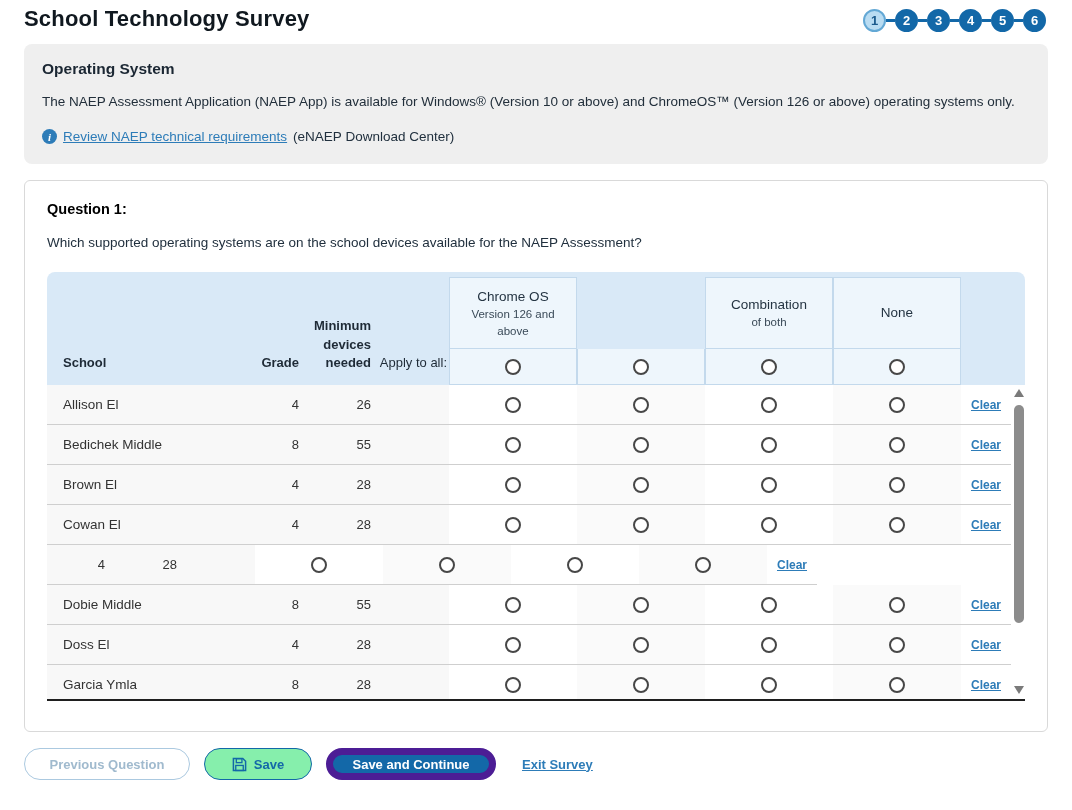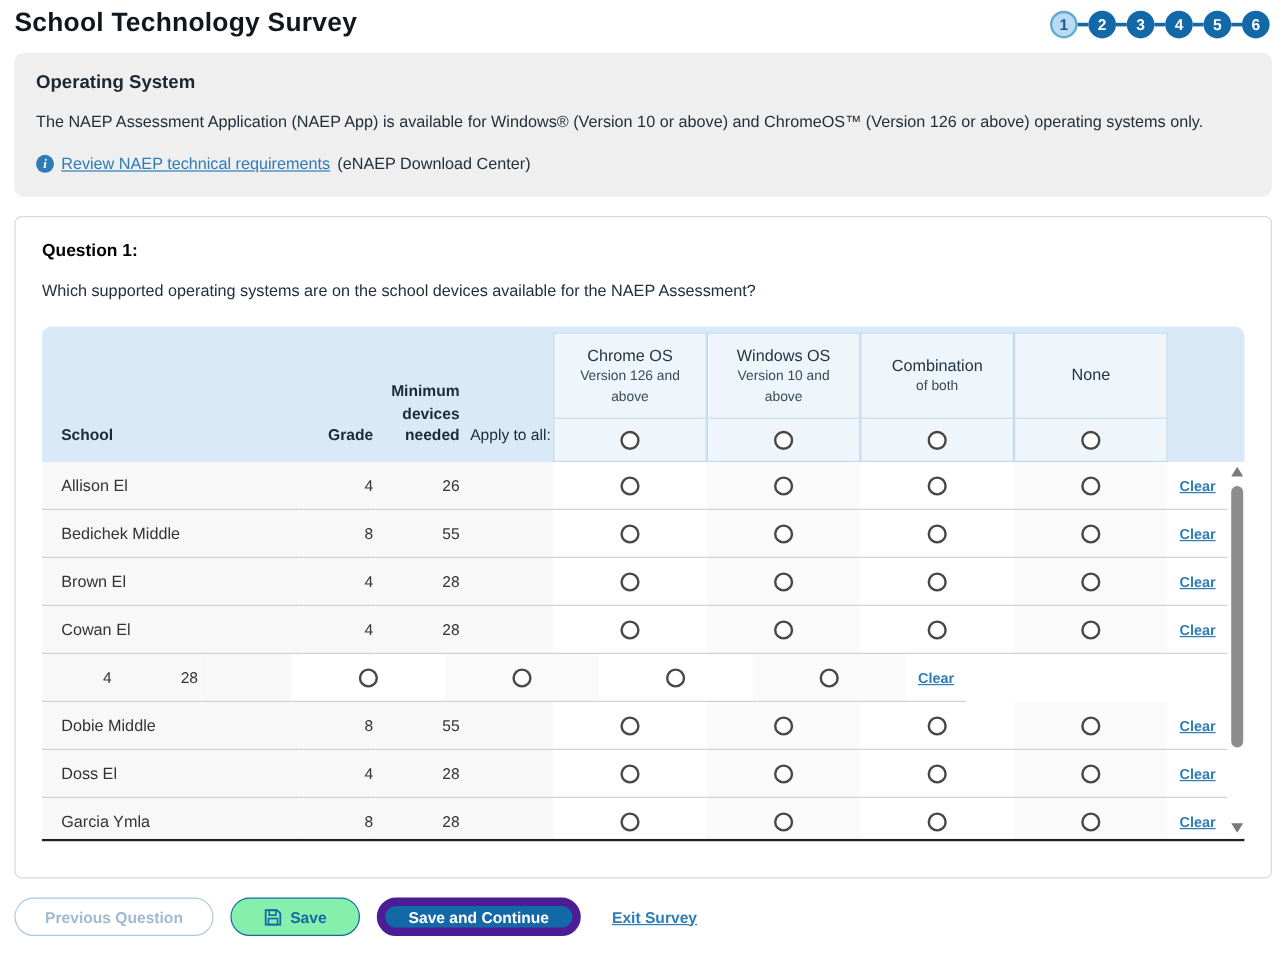--- a/index.html
+++ b/index.html
@@ -1,18 +1,18 @@
 <!DOCTYPE html>
 <html><head>
 <meta charset="utf-8">
 <style>
   * { box-sizing: border-box; margin: 0; padding: 0; }
   html,body { width:1072px; background:#fff; font-family:"Liberation Sans", sans-serif; color:#21303e; }
 
-  .page { width:1072px; padding:4px 4px 10px; }
+  .page { width:1072px; padding:4px 16px 10px; }
 
   
   .top-bar { display:flex; justify-content:space-between; align-items:flex-start; padding:2px 10px 8px 8px; }
   .page-title { font-size:22px; font-weight:700; color:#10181f; letter-spacing:.2px; }
   .stepper { display:flex; align-items:center; margin-top:3px; }
   .step { width:23px; height:23px; border-radius:50%; background:#1368a8; border:2px solid #1368a8;
           color:#fff; font-size:13px; font-weight:700; display:flex; align-items:center; justify-content:center; flex:0 0 auto; }
   .step.current { background:#b9dcf2; border-color:#63a8d5; color:#1b5a8c; }
   .step-connector { width:9px; height:3px; background:#1368a8; flex:0 0 auto; }
 
@@ -130,24 +130,20 @@
         <div class="c-apply h-cell h-right h-apply">Apply to all:</div>
         <div id="optionHeads" style="display:contents"><div class="c-opt option-box">
               <div class="option-label">
                 <div class="option-name">Chrome OS</div>
                 <div class="option-sub">Version 126 and above</div>
               </div>
               <div class="option-radio-cell">
                 <span class="radio"></span>
               </div>
             </div><div class="c-opt option-box">
-              <div class="option-label">
-                <div class="option-name">Windows OS</div>
-                <div class="option-sub">Version 10 and above</div>
-              </div>
               <div class="option-radio-cell">
                 <span class="radio"></span>
               </div>
             </div><div class="c-opt option-box">
               <div class="option-label">
                 <div class="option-name">Combination</div>
                 <div class="option-sub">of both</div>
               </div>
               <div class="option-radio-cell">
                 <span class="radio"></span>

